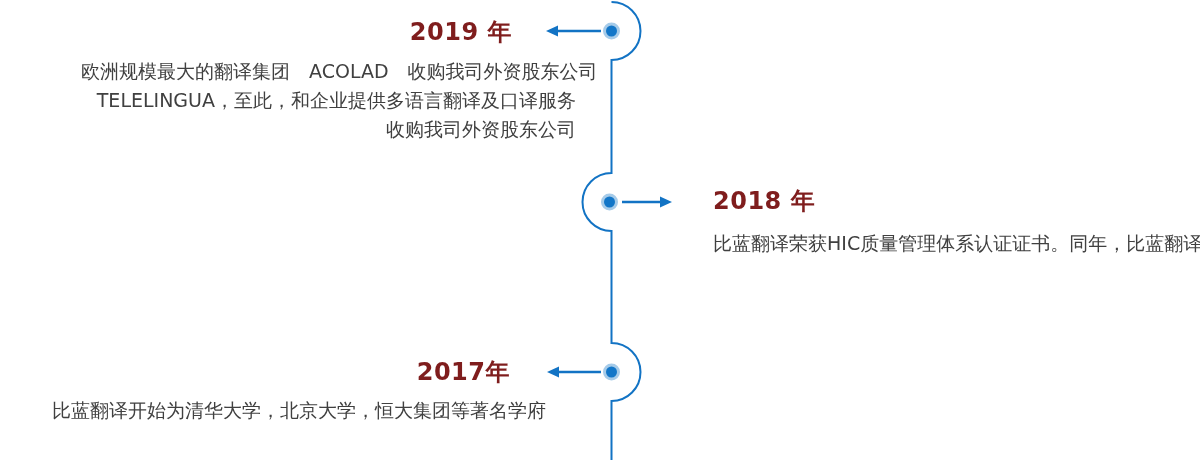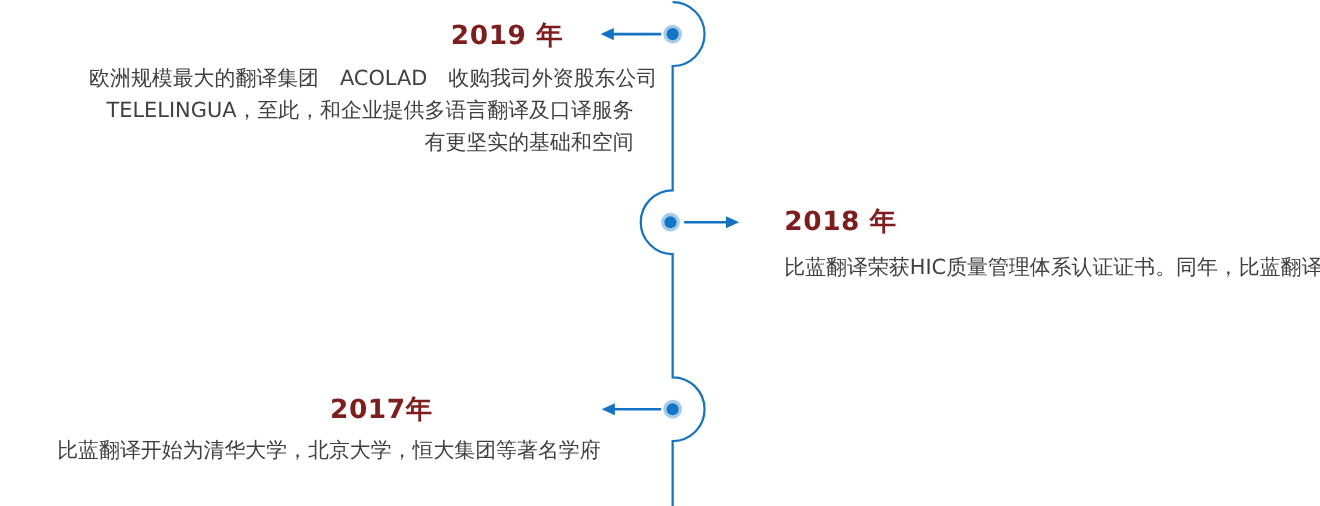--- a/index.html
+++ b/index.html
@@ -43,22 +43,22 @@
   .desc-right { text-align: right; }
   .desc-left  { text-align: center; }
 
   
   .year-2019 { top: 17px;  left: 300px; width: 212px; text-align: right; }
   .desc-2019 { top: 57px;  left: 40px;  width: 495px; margin-left: 41px; }
   
   .year-2018 { top: 186px; left: 713px; text-align: center; }
   .desc-2018 { top: 229px; left: 713px; width: 480px; }
   
-  .year-2017 { top: 357px; left: 300px; width: 210px; }
-  .desc-2017 { top: 396px; left: 30px;  width: 516px; font-family: Liberation Mono, monospace; }
+  .year-2017 { top: 357px; left: 300px; width: 210px; text-align: right; }
+  .desc-2017 { top: 396px; left: 30px;  width: 516px; }
 </style>
 </head>
 <body>
 
 <div class="canvas">
 
   <svg class="timeline-svg" viewBox="0 0 1200 460">
 
     <path d="M 611.5 2
              A 29 29 0 0 1 611.5 60
@@ -87,21 +87,21 @@
       <polygon points="547,372 559,366.5 559,377.5" fill="#1273c4"></polygon>
       <circle cx="611.5" cy="372" r="8.5" fill="#a6cbe9"></circle>
       <circle cx="611.5" cy="372" r="5.5" fill="#1276c8"></circle>
     </g>
   </svg>
 
   <div class="event-year year-2019">2019 年</div>
   <div class="event-desc desc-right desc-2019">
     <div class="line">欧洲规模最大的翻译集团　ACOLAD　收购我司外资股东公司</div>
     <div class="line">TELELINGUA，至此，和企业提供多语言翻译及口译服务</div>
-    <div class="line">有更坚实的基础和空间</div>
+    <div class="line">收购我司外资股东公司</div>
   </div>
 
   <div class="event-year year-2018">2018 年</div>
   <div class="event-desc desc-left desc-2018">
     <div class="line">比蓝翻译荣获HIC质量管理体系认证证书。同年，比蓝翻译</div>
   </div>
 
   <div class="event-year year-2017">2017年</div>
   <div class="event-desc desc-right desc-2017">
     <div class="line">比蓝翻译开始为清华大学，北京大学，恒大集团等著名学府</div>

